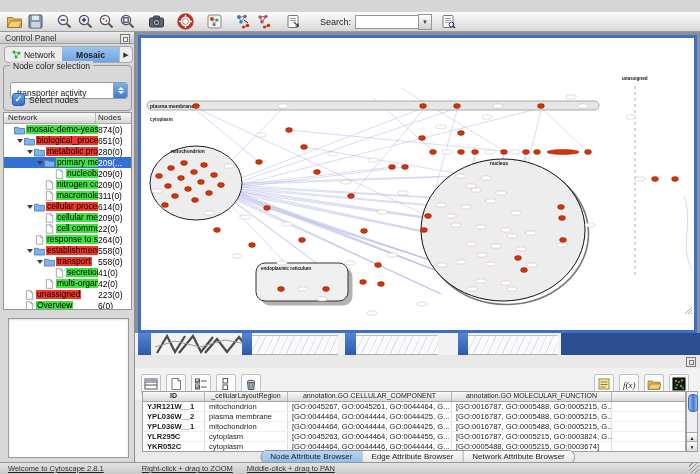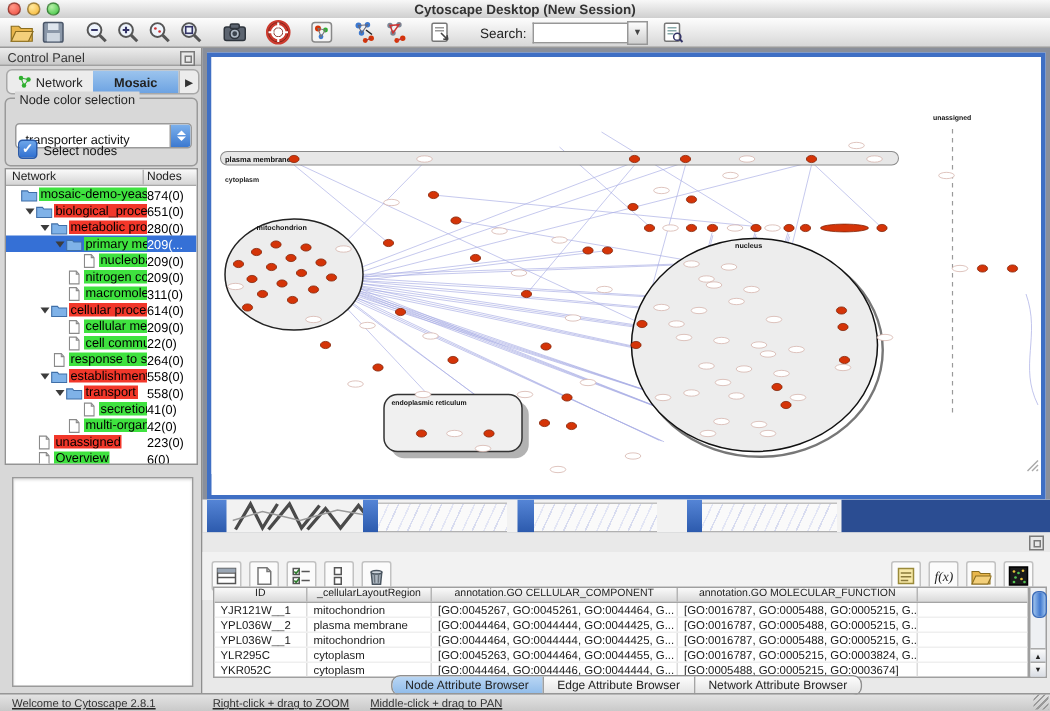--- a/index.html
+++ b/index.html
@@ -105,21 +105,21 @@
   .dpicon svg{width:14px;height:14px;display:block;}
   #dp-toolbar .spacer{flex:1;}
   #dp-table{position:absolute;left:7px;top:36px;width:544px;height:61px;background:#fff;border:1px solid #9f9f9f;
             box-sizing:border-box;overflow:hidden;}
   .dp-hrow{display:flex;height:8.5px;background:linear-gradient(#fafafa,#d9d9d9);border-bottom:1px solid #a5a5a5;}
   .dp-th{font-size:7px;color:#222;text-align:center;line-height:8.5px;border-right:1px solid #b5b5b5;
          overflow:hidden;white-space:nowrap;box-sizing:border-box;}
   .dp-tr{display:flex;height:9.2px;border-bottom:1px solid #efefef;}
   .dp-td{font-size:7.6px;line-height:9.2px;padding-left:4px;border-right:1px solid #dcdcdc;
          overflow:hidden;white-space:nowrap;box-sizing:border-box;color:#1a1a1a;}
-  .c0{flex:0 0 62px;font-weight:normal;}
+  .c0{flex:0 0 62px;font-weight:bold;}
   .c1{flex:0 0 83px;}
   .c2{flex:0 0 164px;}
   .c3{flex:0 0 160px;}
   .cf{flex:1;border-right:none;}
   #dp-vscroll{position:absolute;left:551px;top:36px;width:12px;height:61px;background:#eef0f3;
               border:1px solid #9f9f9f;box-sizing:border-box;}
   #dp-thumb{position:absolute;left:1px;top:2px;width:8px;height:16px;border-radius:4px;
             background:linear-gradient(90deg,#9cc2ee,#4179cf 55%,#9cc2ee);border:0.5px solid #3a6bb8;}
   .scrollbtn{position:absolute;left:0px;width:10px;height:9px;background:linear-gradient(#fbfbfb,#d9dde4);
              border-top:1px solid #aaa;display:flex;align-items:center;justify-content:center;font-size:5px;color:#222;}
@@ -134,28 +134,20 @@
               border-top:1px solid #979797;display:flex;align-items:center;box-sizing:border-box;text-decoration:underline;}
   .statustext{font-size:7.5px;color:#333;}
   #grip{position:absolute;right:1px;top:463px;width:10px;height:10px;
         background:repeating-linear-gradient(135deg,transparent 0 2px,#9a9a9a 2px 3px);}
 </style>
 </head>
 <body>
 
 <div id="app">
 
-  <div class="abs macbar" id="app-titlebar" style="left:0;top:0;width:700px;height:12px;">
-    <div class="lights">
-      <span class="light l-red"></span>
-      <span class="light l-yellow"></span>
-      <span class="light l-green"></span>
-    </div>
-    <div class="bartitle" style="font-size:9px;line-height:12px;">Cytoscape Desktop (New Session)</div>
-  </div>
 
   <div class="abs" id="toolbar">
     <span id="tb-icons" style="display:flex;align-items:center;">
         <span class="tbicon">
           <svg viewBox="0 0 17 17">
             <path d="M1.5 4.5 h5 l1.5 1.5 h7.5 v8.5 h-14z" fill="#e8b64c" stroke="#8a6d1f" stroke-width="0.8"></path>
             <path d="M1.5 14.5 L4.5 8 h11.5 L13 14.5z" fill="#f3cf7a" stroke="#8a6d1f" stroke-width="0.8"></path>
           </svg>
         </span>
         <span class="tbicon">

